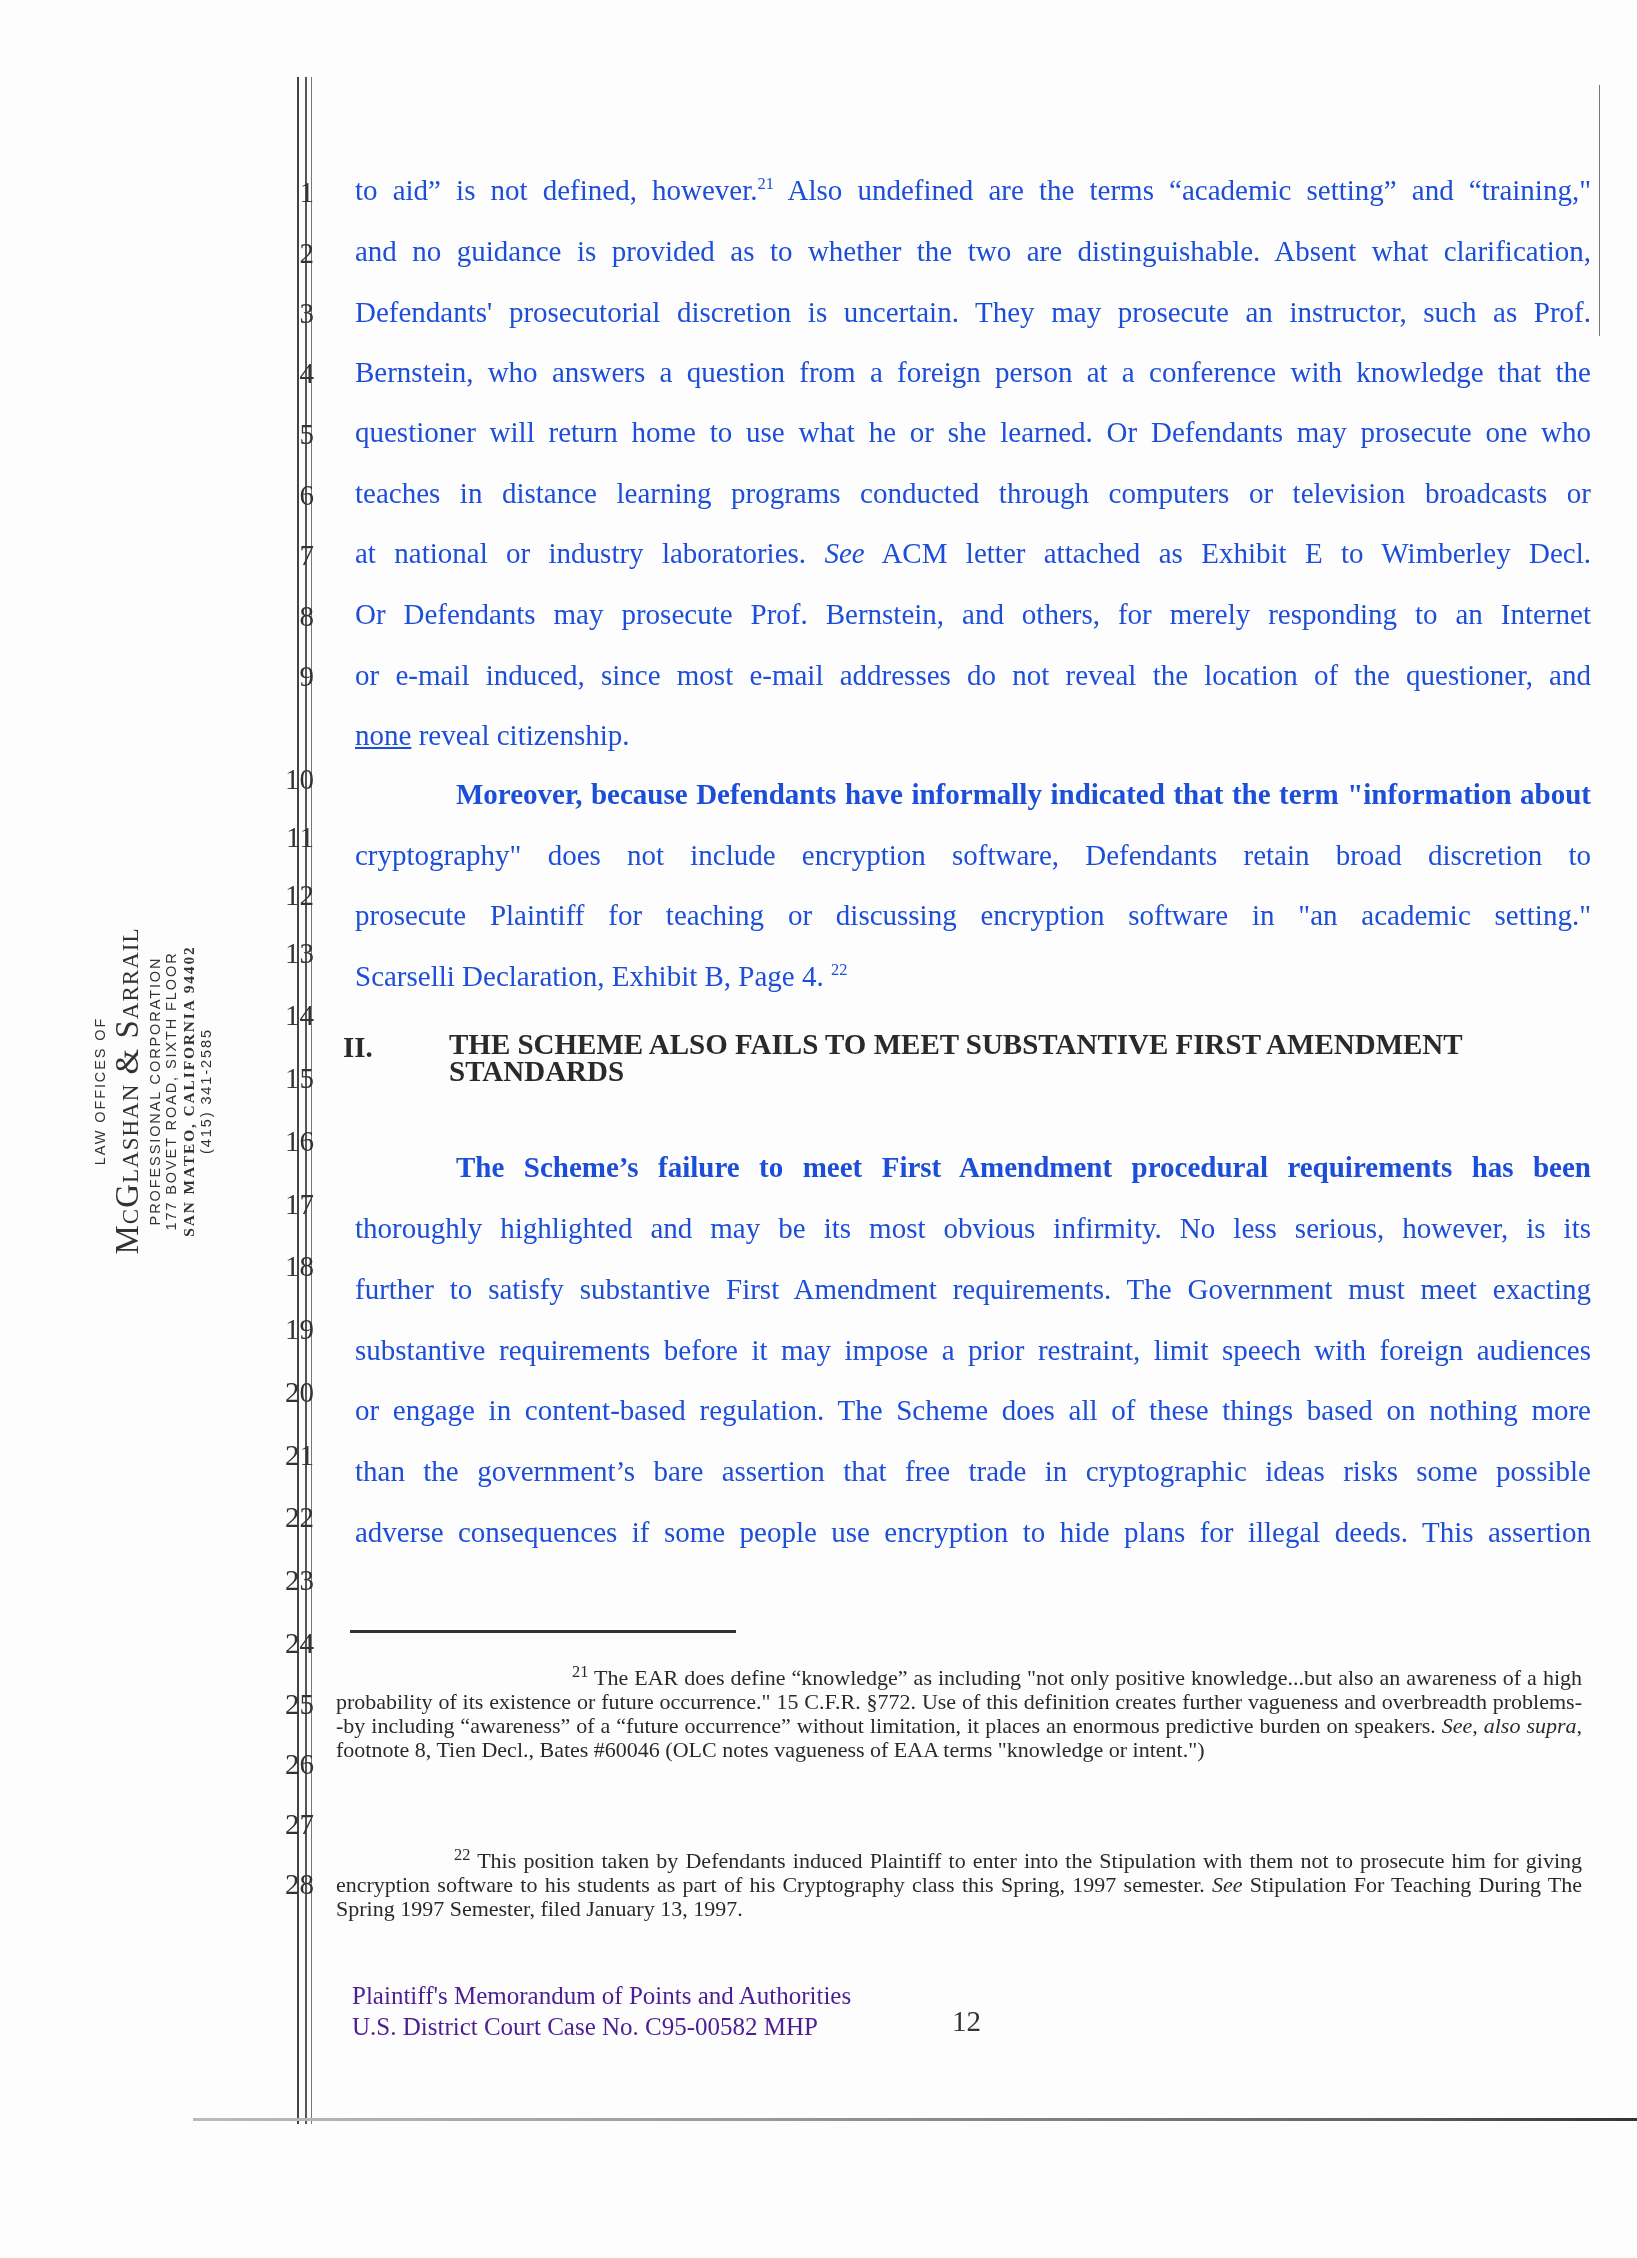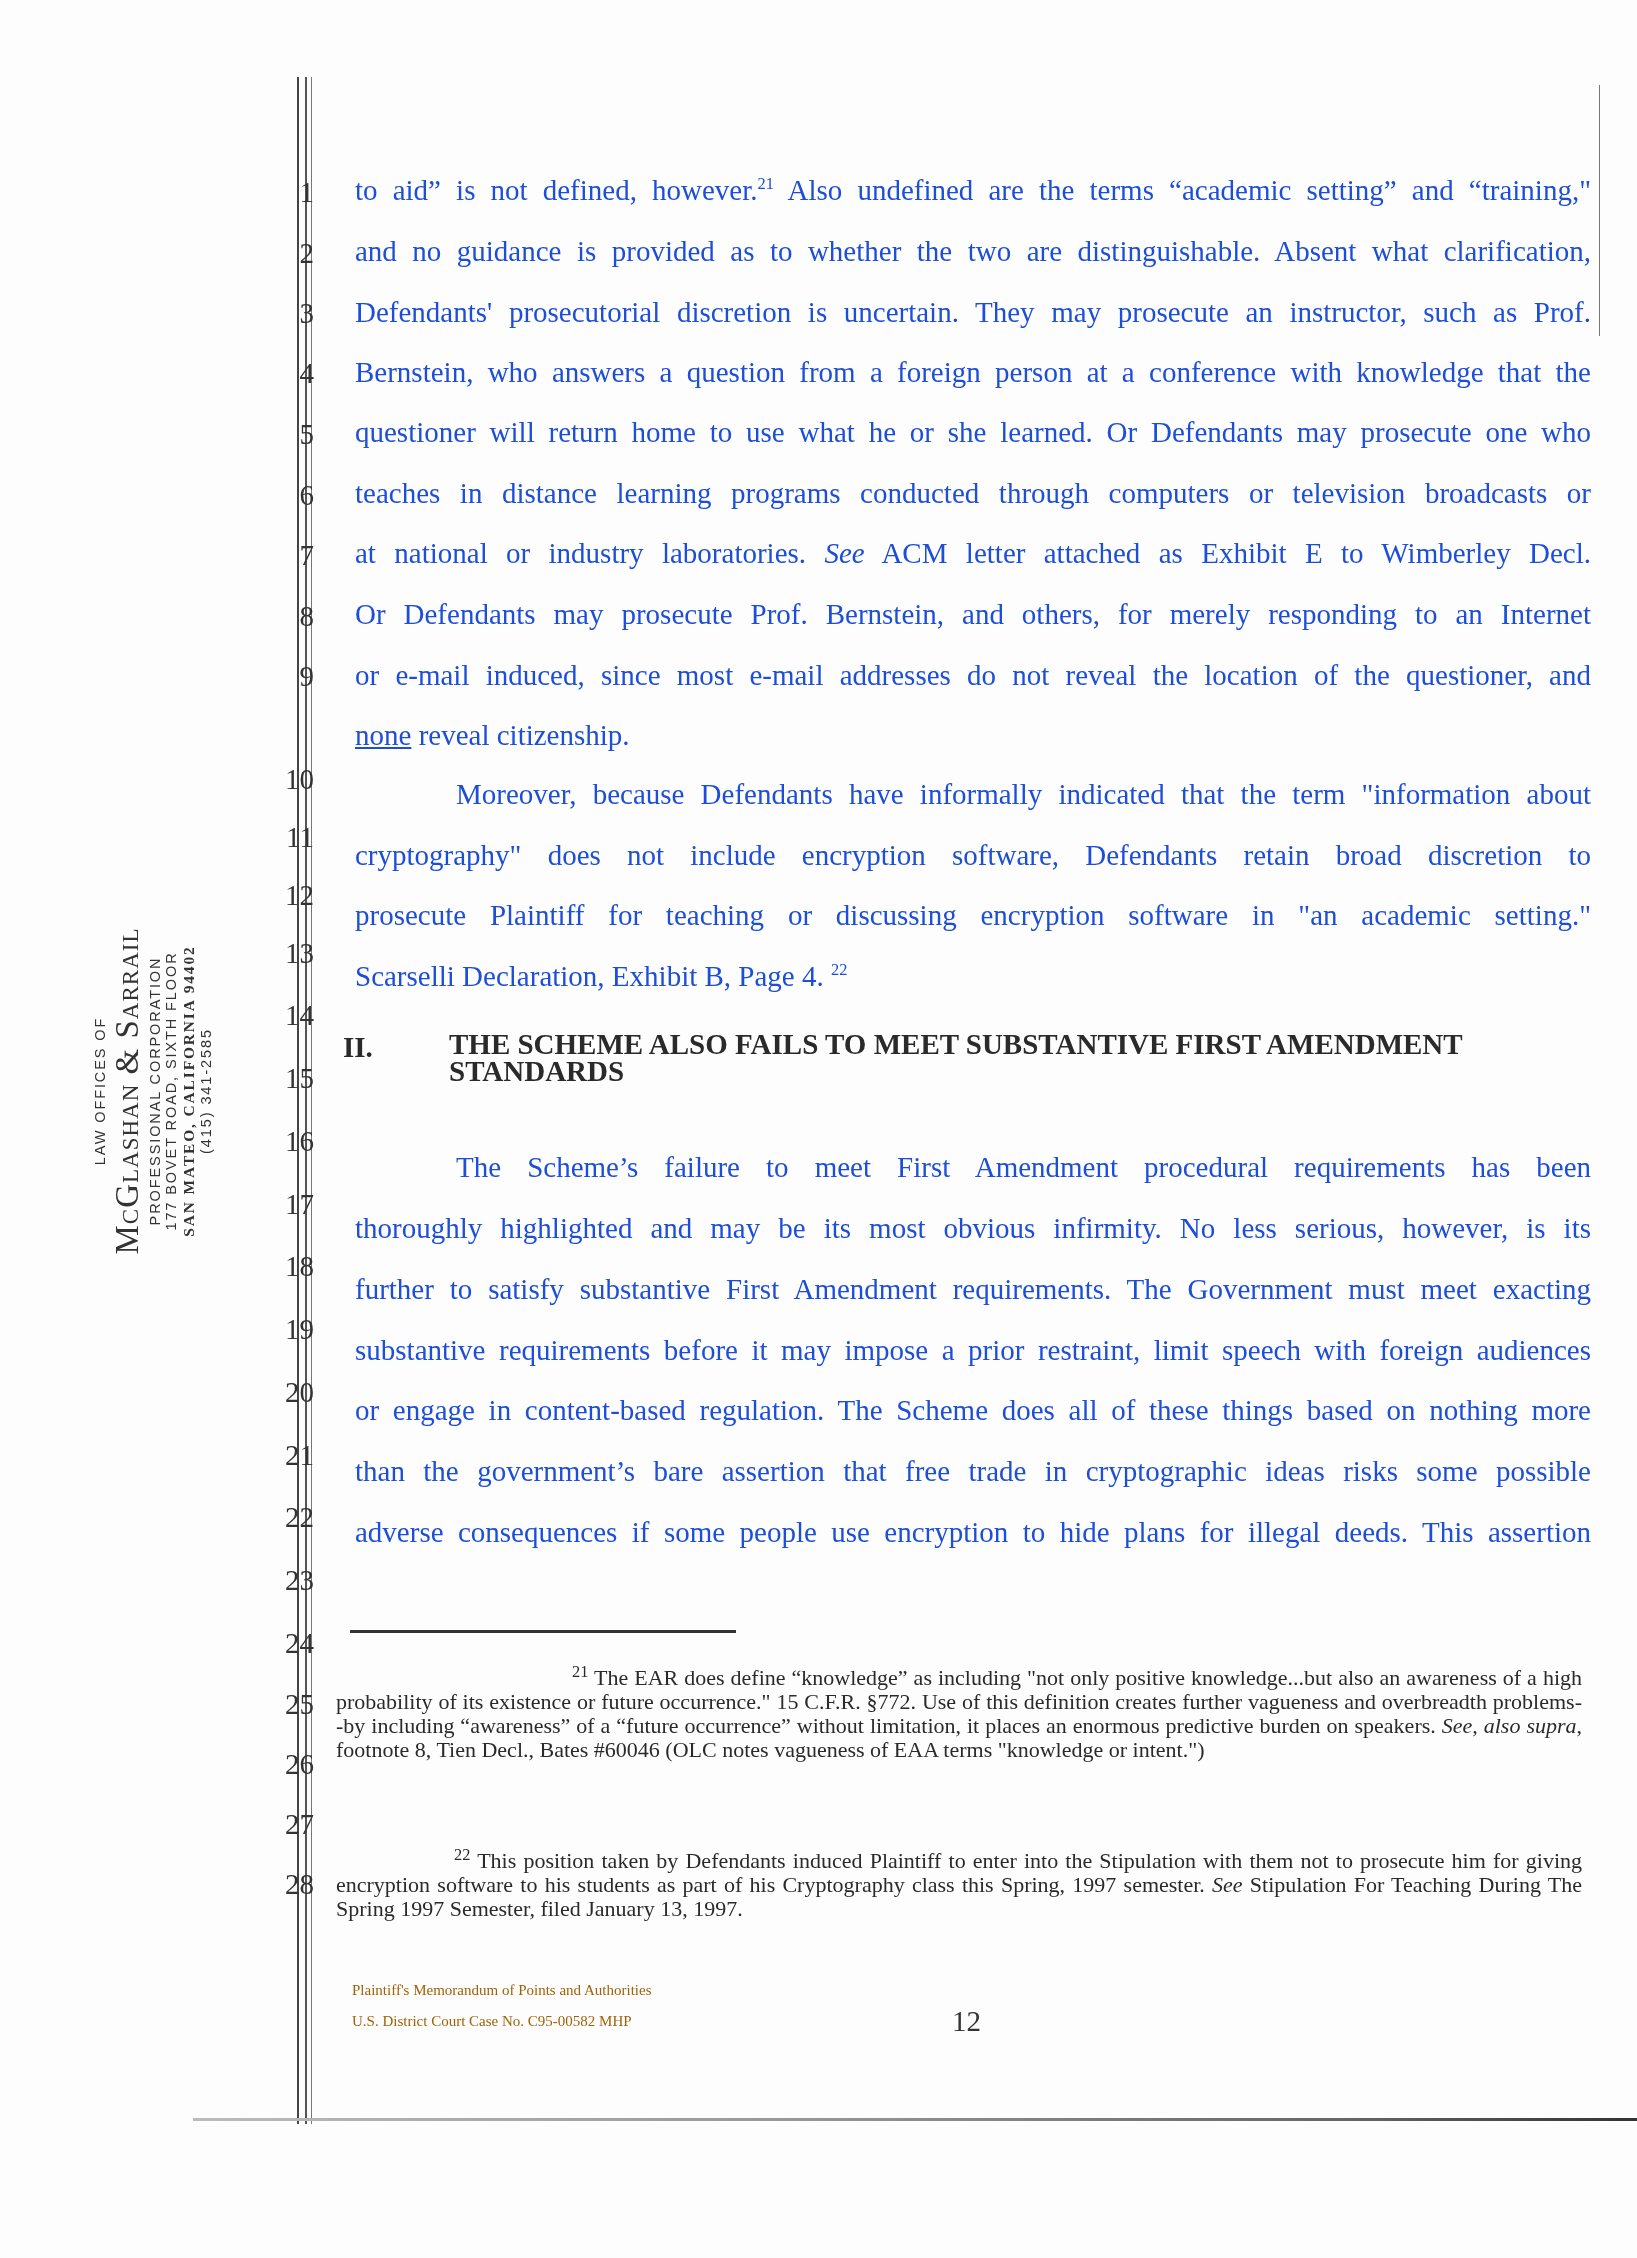--- a/index.html
+++ b/index.html
@@ -20,30 +20,30 @@
   .rule-left1 { position: absolute; left: 297px; top: 77px; width: 1.9px; height: 2047px; background: #444; }
   .rule-left2 { position: absolute; left: 305px; top: 77px; width: 1.9px; height: 2047px; background: #555; }
   .rule-left3 { position: absolute; left: 311px; top: 77px; width: 1px; height: 2047px; background: #777; }
   .rule-right { position: absolute; left: 1599px; top: 85px; width: 1px; height: 251px; background: #777; }
   .bottom-line { position: absolute; left: 193px; top: 2118px; width: 1444px; height: 2.9px; background: linear-gradient(90deg,#bbb,#999 40%,#666 80%,#333); }
   .linenos { position: absolute; left: 270px; top: 0; width: 48px; }
   .lineno { position: absolute; font-size: 29px; color: #333; text-align: right; width: 44px; font-family: "Liberation Serif", serif; }
   .body { position: absolute; left: 343px; top: 174px; width: 1236px; }
   .line { position: absolute; left: 12px; width: 1236px; font-size: 29px; white-space: nowrap; color: #1d4ed8; }
   .just { text-align-last: justify; text-align: justify; white-space: normal; }
-  .indent { padding-left: 101px; box-sizing: border-box; }
+  .indent { padding-left: 101px; box-sizing: border-box; font-weight: bold; }
   .heading { position: absolute; left: 0; font-size: 29px; font-weight: bold; }
   .heading .num { position: absolute; left: 0; }
   .heading .txt { position: absolute; left: 106px; width: 1130px; line-height: 27px; }
   sup { font-size: 16.4px; vertical-align: super; line-height: 0; }
   .u { text-decoration: underline; }
   .fn-rule { position: absolute; left: 350px; top: 1630px; width: 386px; height: 2.9px; background: #333; }
   .fn { position: absolute; left: 336px; width: 1246px; font-size: 22px; line-height: 24px; text-align: justify; color: #2a2a2a; }
   .fn .first { padding-left: 118px; }
-  .footer { position: absolute; left: 352px; font-size: 15px; color: #a16207; }
+  .footer { position: absolute; left: 352px; font-size: 25px; color: #4c1d95; }
   .pagenum { position: absolute; left: 952px; top: 2005px; font-size: 29px; color: #333; }
 </style>
 </head>
 <body>
 
 <div class="letterhead">
   <div class="lh-small">LAW OFFICES OF</div>
   <div class="lh-name">McGlashan &amp; Sarrail</div>
   <div class="lh-small">PROFESSIONAL CORPORATION</div>
   <div class="lh-small">177 BOVET ROAD, SIXTH FLOOR</div>

